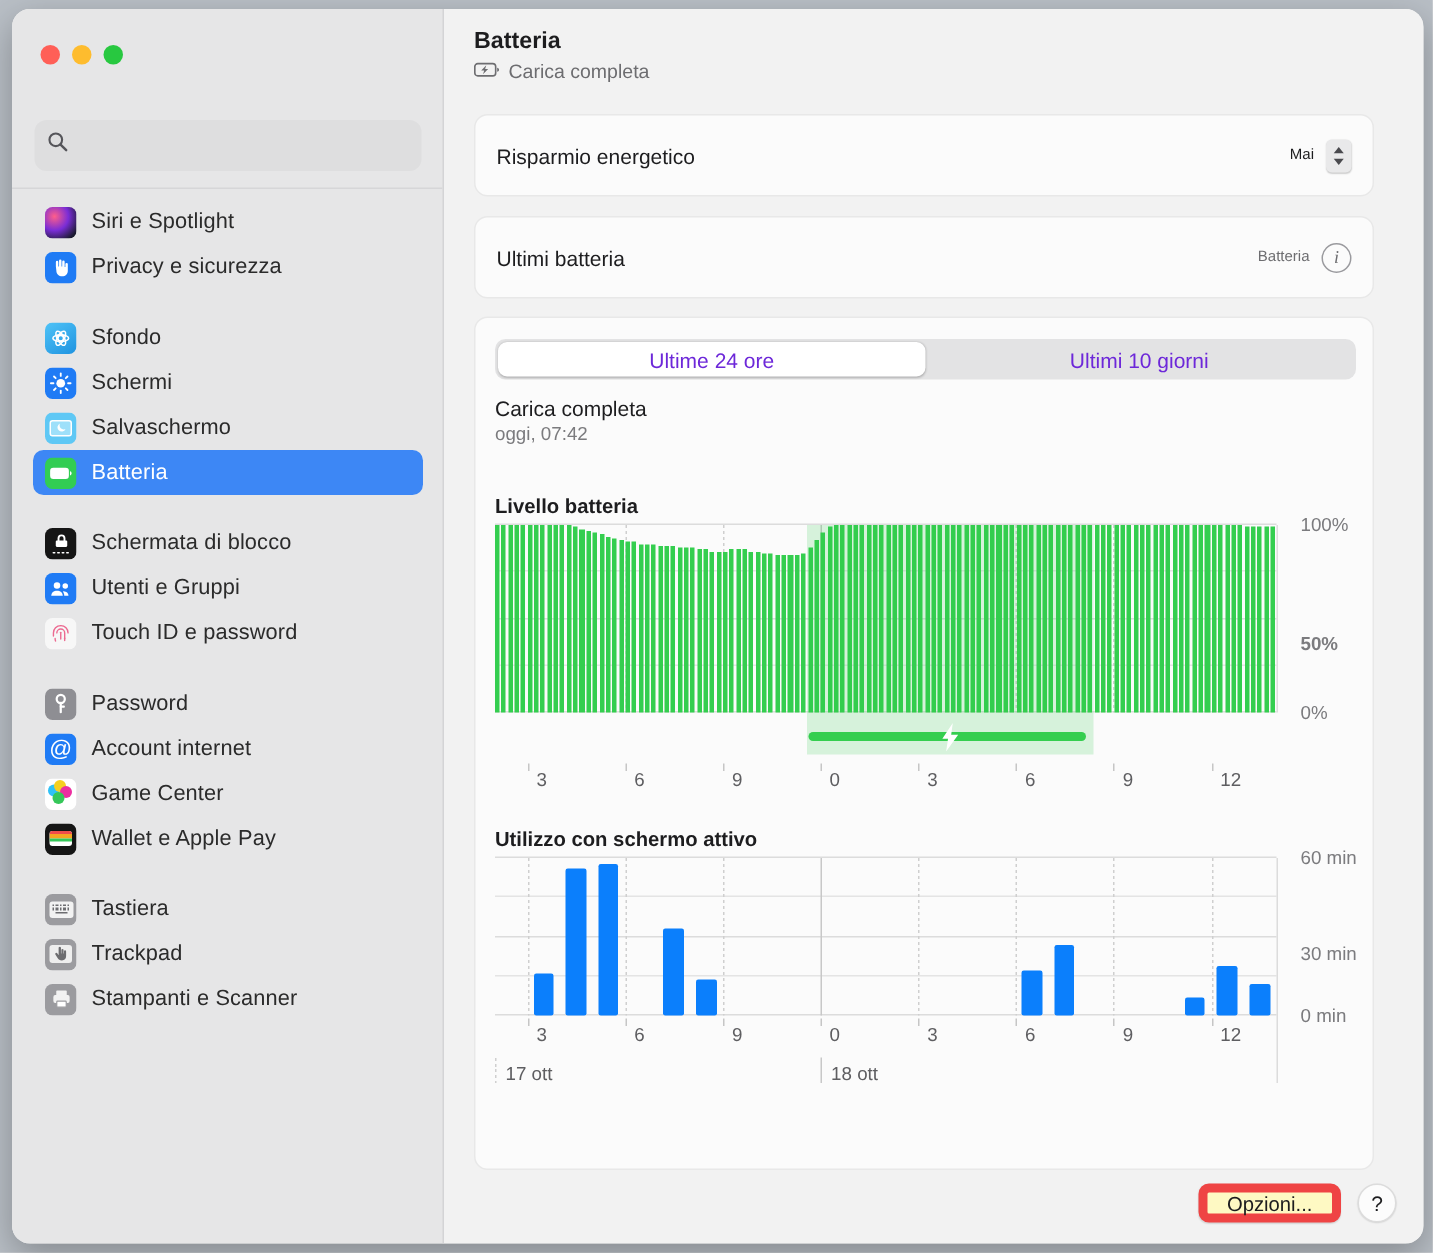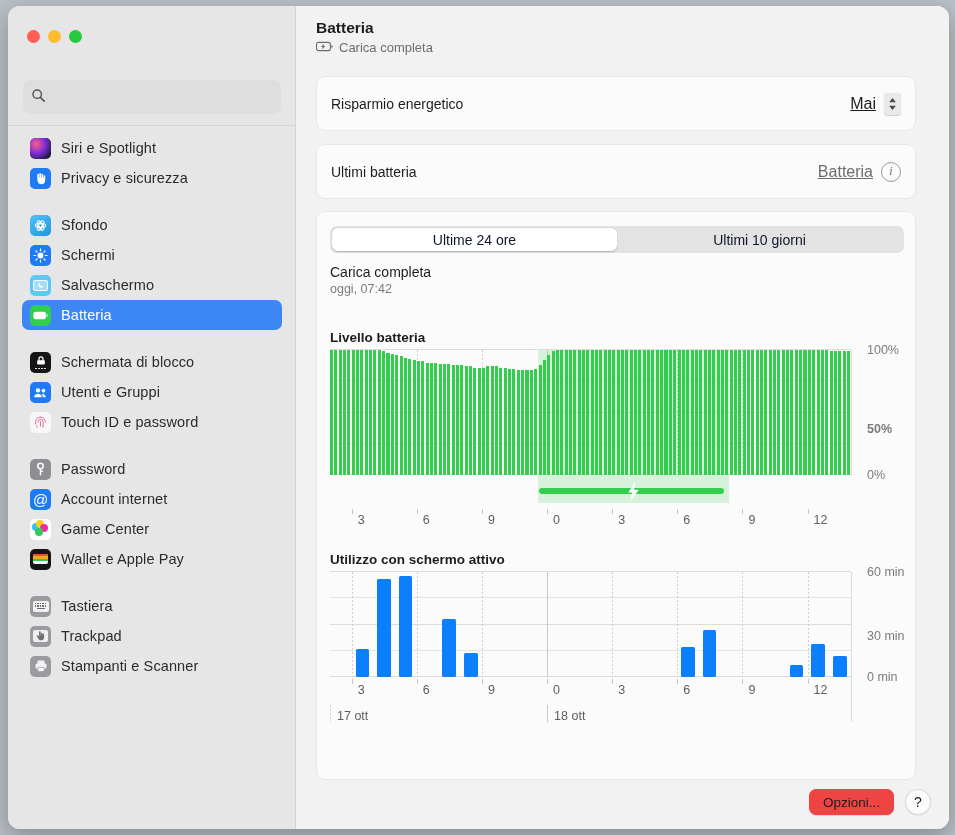--- a/index.html
+++ b/index.html
@@ -125,21 +125,21 @@
   .row {
     height: 100%;
     display: flex; align-items: center;
     padding: 0 14px;
   }
   .row-label { font-size: 14px; color: #1d1d1f; }
   .row-right {
     margin-left: auto;
     display: flex; align-items: center; gap: 8px;
   }
-  .row-value { font-size: 16px; color: #6d6d70; text-decoration: underline; }
+  .row-value { font-size: 10px; color: #6d6d70; }
   .row-value.dark { color: #1d1d1f; }
 
   .stepper {
     width: 17px; height: 22px;
     border-radius: 4px; background: #e9e9ea;
     display: flex; flex-direction: column;
     align-items: center; justify-content: center; gap: 2px;
     box-shadow: 0 .5px 1px rgba(0,0,0,.18);
   }
   .info-btn {
@@ -152,21 +152,21 @@
 
   
   #segmented {
     position: absolute; left: 13px; top: 14px;
     width: 574px; height: 27px;
     background: #e3e3e4; border-radius: 7px;
     display: flex; padding: 2px;
   }
   .seg {
     flex: 1; display: flex; align-items: center; justify-content: center;
-    font-size: 14px; color: #0f172a; border-radius: 6px;
+    font-size: 14px; color: #6d28d9; border-radius: 6px;
   }
   .seg.active {
     background: #fff;
     box-shadow: 0 .5px 1.5px rgba(0,0,0,.22);
   }
 
   #status-block { position: absolute; left: 13px; top: 52px; }
   #status-title { font-size: 14px; color: #1d1d1f; }
   #status-time  { font-size: 12.5px; color: #7b7b7e; margin-top: 2px; }
 
@@ -240,21 +240,21 @@
 
   .ubar { position: absolute; bottom: 0; background: #0b7ffc; border-radius: 1.5px; }
 
   
   #footer {
     position: absolute; right: 18px; bottom: 14px;
     display: flex; align-items: center; gap: 11px;
   }
   #opzioni-btn {
     height: 26px; padding: 0 13px;
-    background: #ef4444; border: 1px solid #ef4444;
+    background: #fef9c3; border: 6px solid #ef4444;
     border-radius: 7px;
     font-size: 13.5px; color: #1d1d1f;
     display: flex; align-items: center;
     box-shadow: 0 .5px 1px rgba(0,0,0,.12);
     font-family: "Liberation Sans", sans-serif;
   }
   #help-btn {
     width: 26px; height: 26px; border-radius: 50%;
     background: #fcfcfc; border: 1px solid #dcdcdc;
     font-size: 14px; color: #1d1d1f;

